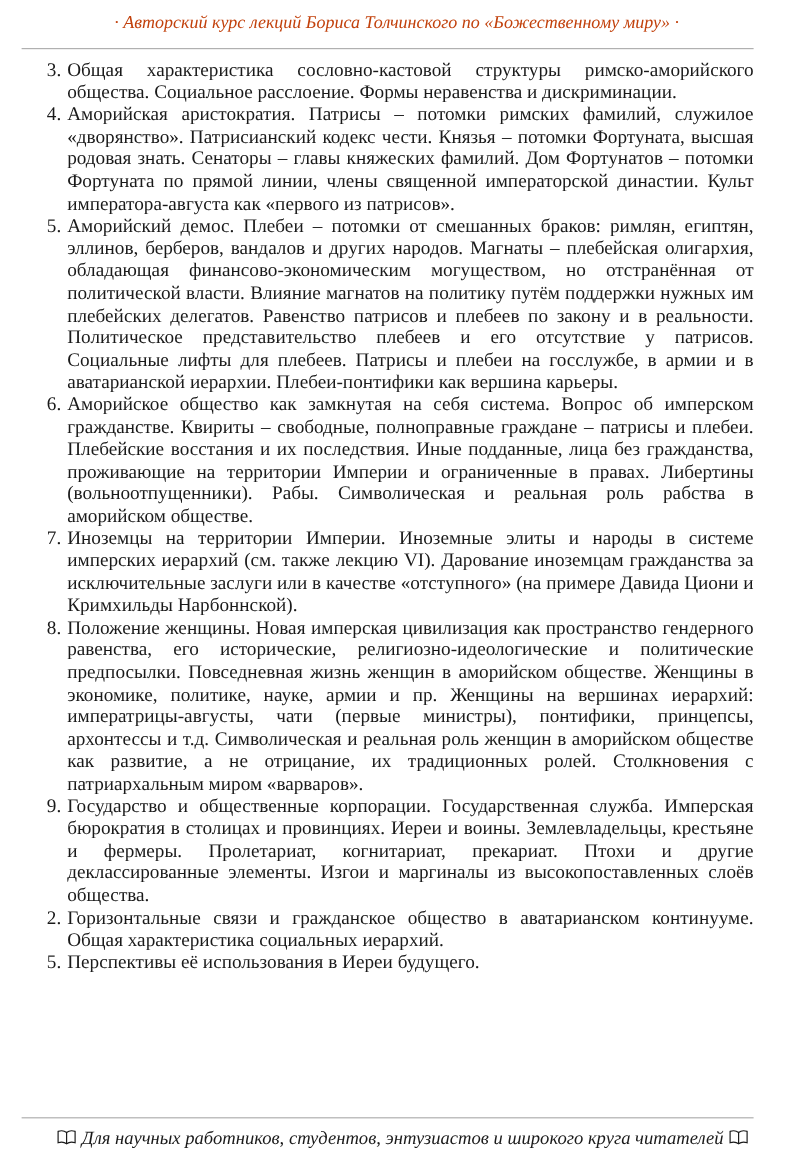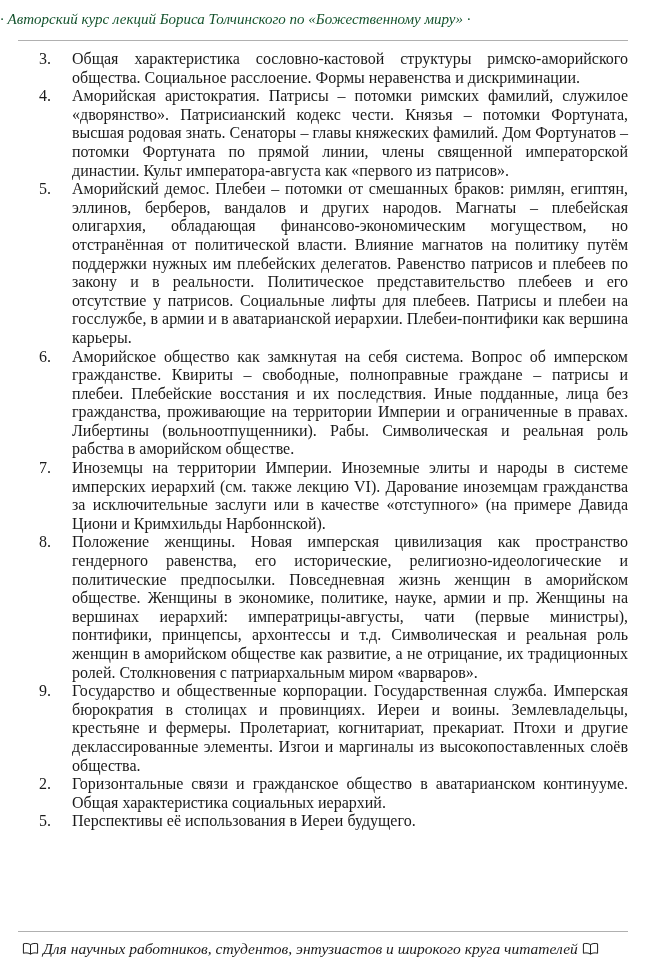--- a/index.html
+++ b/index.html
@@ -14,24 +14,25 @@
     background: #ffffff;
     font-family: "Liberation Serif", "DejaVu Serif", serif;
     color: #1a1a1a;
     overflow: hidden;
   }
   .header-title {
     position: absolute;
     top: 9px;
     left: 0;
     width: 100%;
+    text-align: center;
     font-style: italic;
     font-size: 15px;
     line-height: 20px;
-    color: #14532d;
+    color: #c2410c;
   }
   .top-rule {
     position: absolute;
     top: 40px;
     left: 18px;
     right: 33px;
     height: 0;
     border-top: 1px solid #b0b0b0;
   }
   .content {
@@ -48,33 +49,33 @@
     flex: 0 0 36px;
     width: 36px;
     box-sizing: border-box;
     text-align: right;
     padding-right: 3px;
     font-size: 16px;
     line-height: 18.6px;
   }
   .topic-text {
     flex: 1;
-    margin-left: 18px;
+    margin-left: 2px;
     text-align: justify;
     font-size: 16px;
     line-height: 18.6px;
   }
   .footer {
     position: absolute;
     top: 931px;
     left: 18px;
     right: 33px;
     border-top: 1px solid #b0b0b0;
     padding-top: 7px;
-    text-align: left;
+    text-align: right;
     font-style: italic;
     font-size: 15.5px;
     line-height: 19px;
     white-space: nowrap;
   }
   .book-icon {
     display: inline-block;
     vertical-align: -2px;
     margin: 0 4px;
   }

